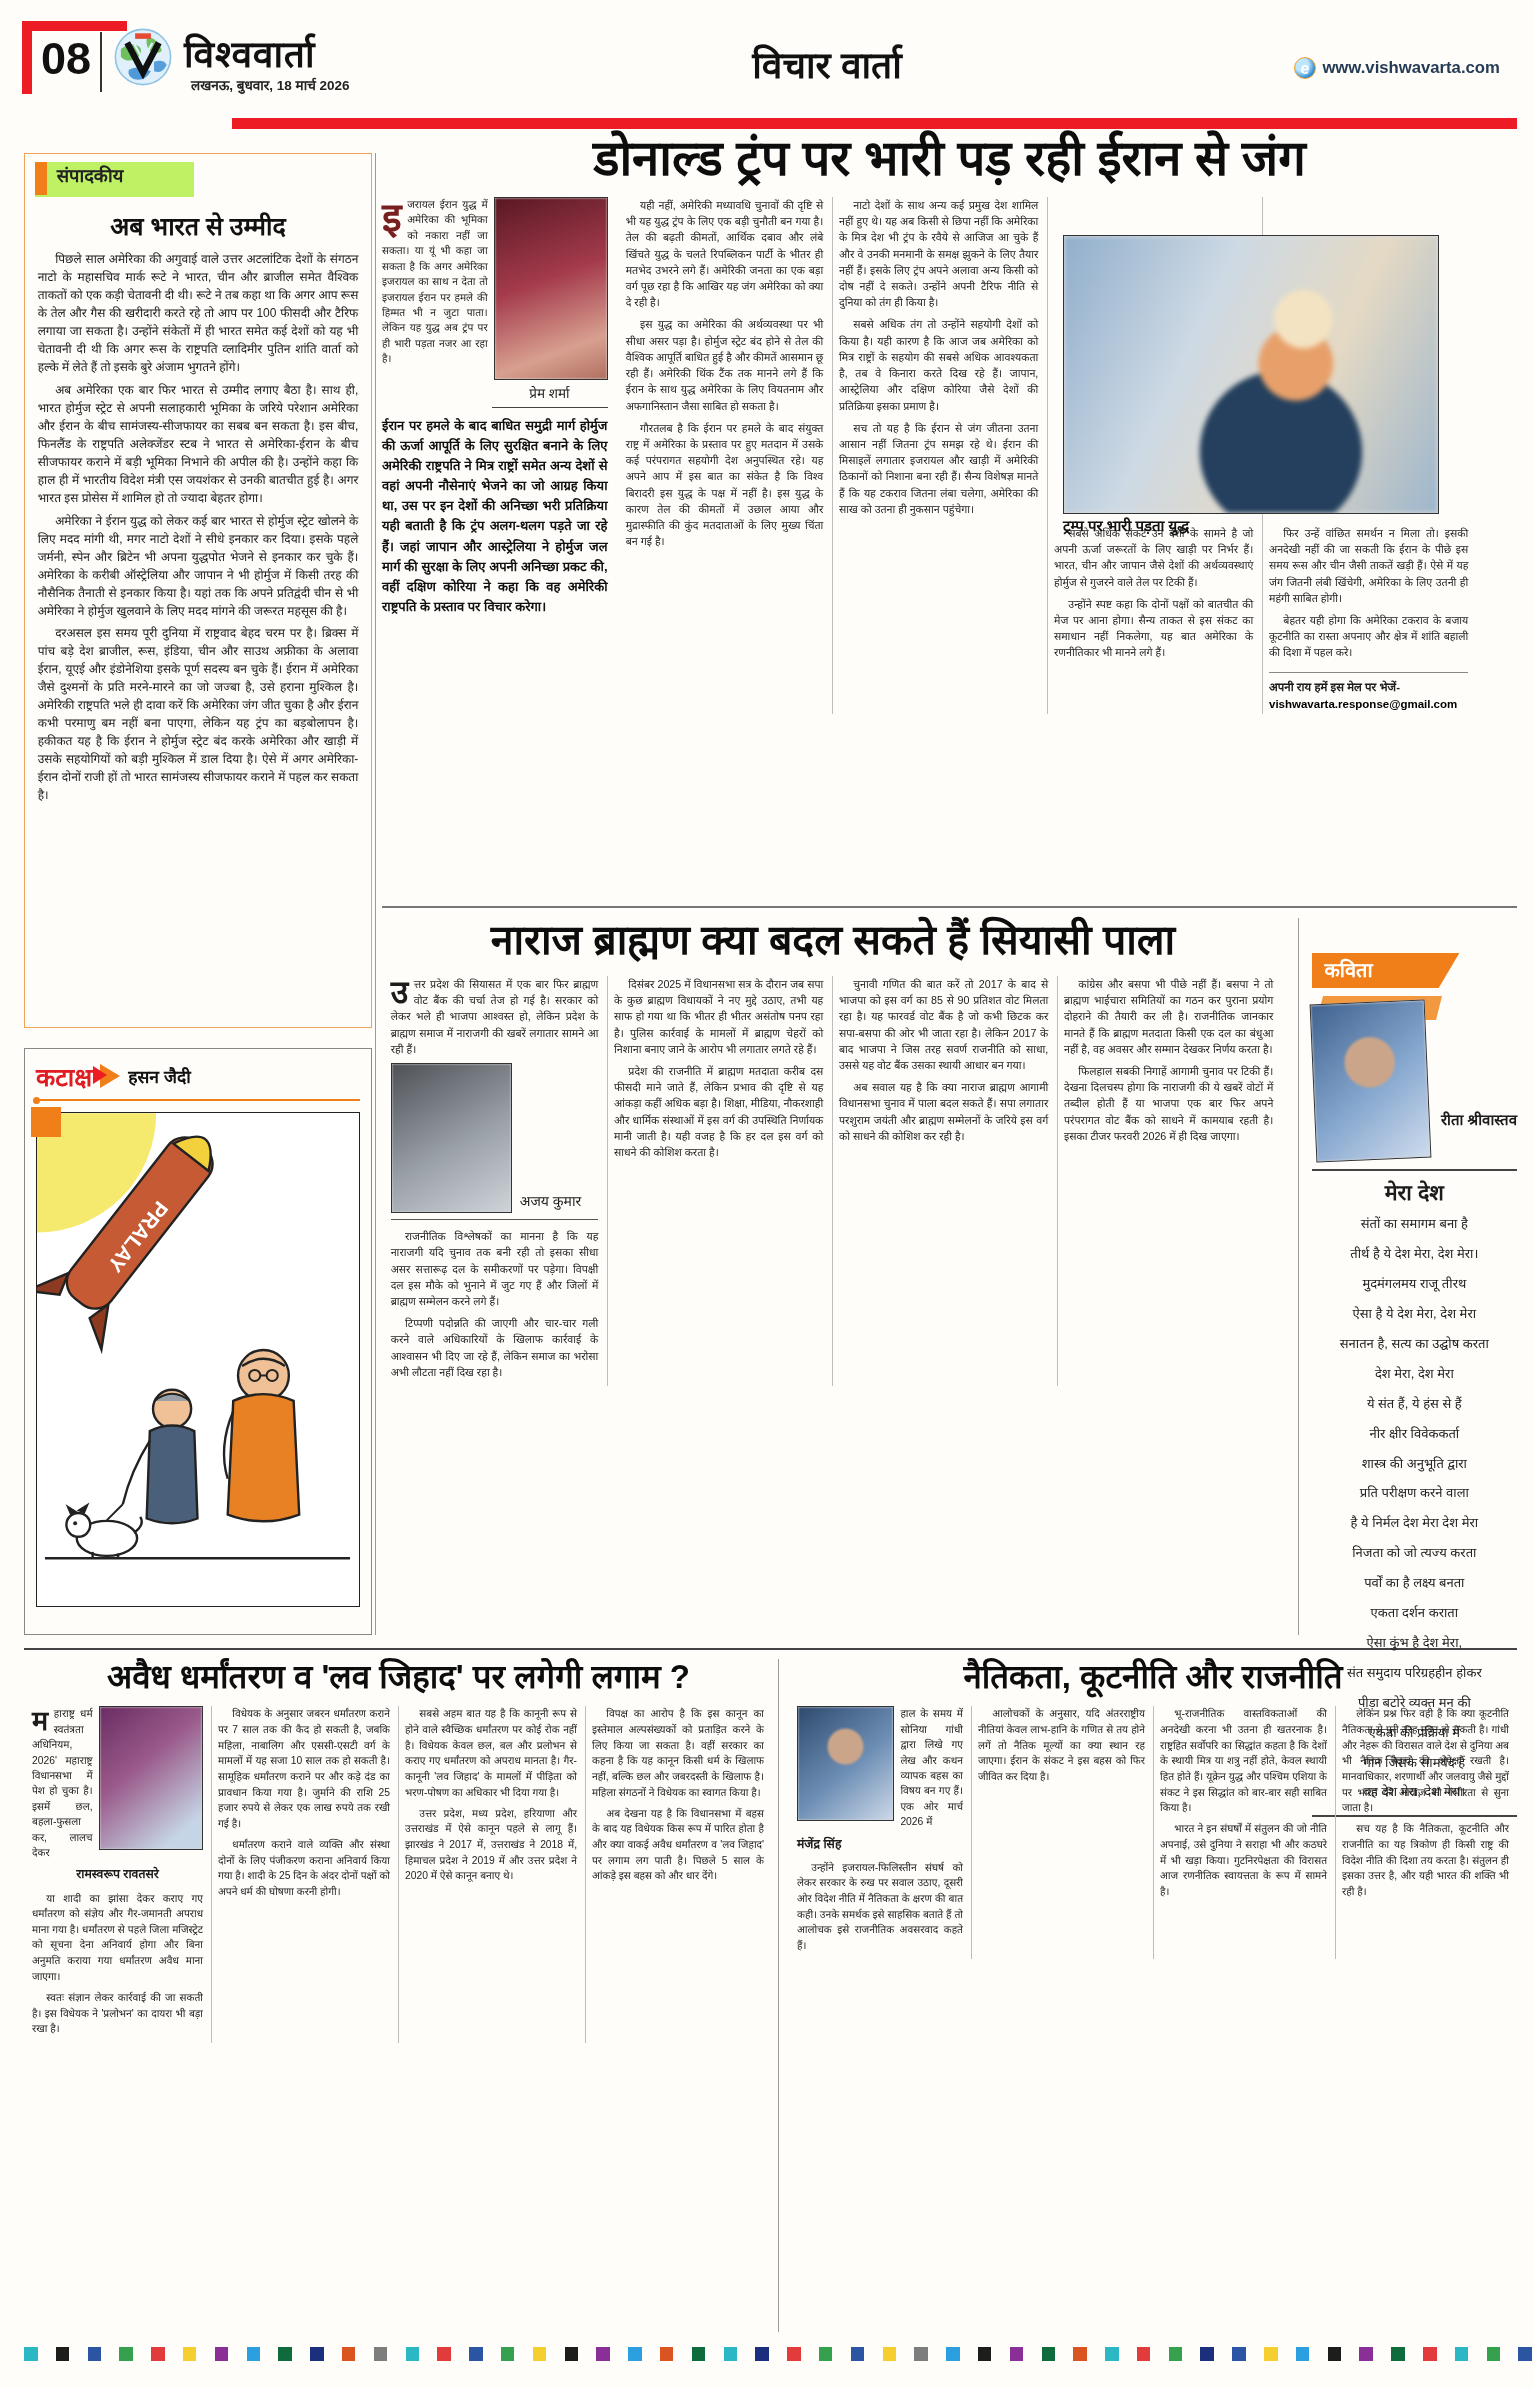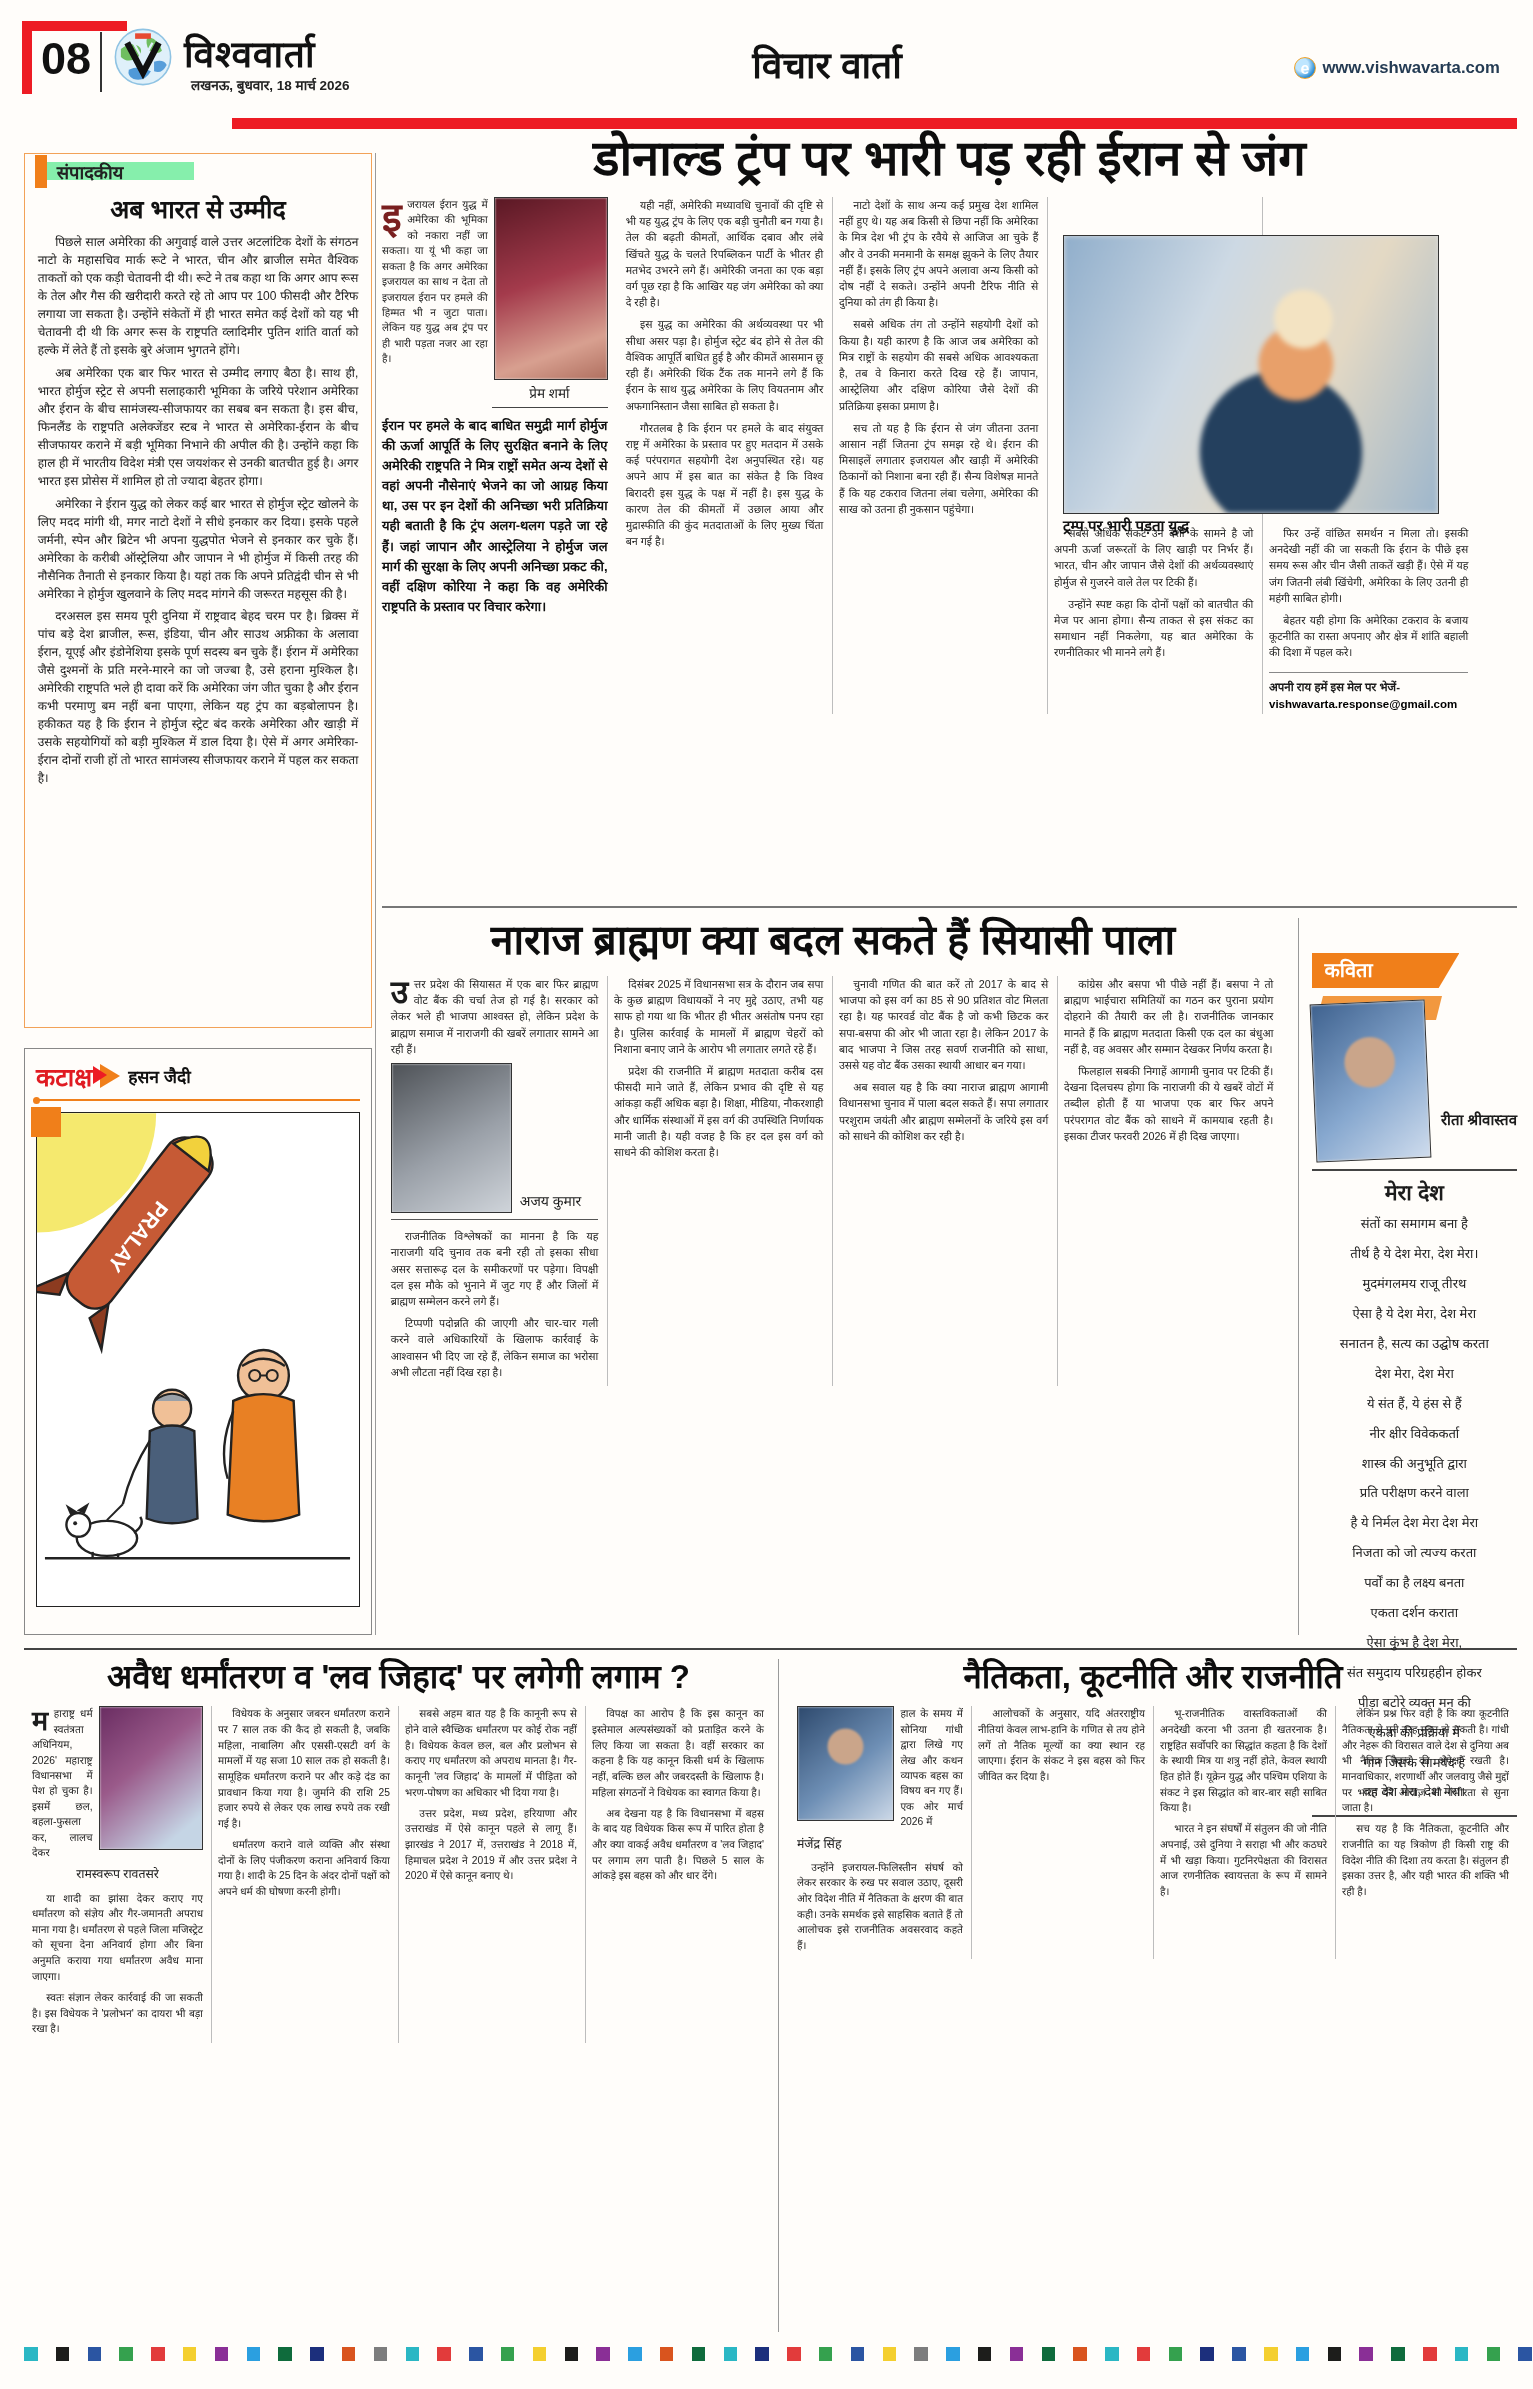--- a/index.html
+++ b/index.html
@@ -18,21 +18,21 @@
   .e-icon{display:inline-block;width:22px;height:22px;border-radius:50%;
           background:radial-gradient(circle at 35% 35%,#bfe6ff 0 35%,#2f8fd6 70%,#1266a8);
           color:#fff;font-weight:bold;font-size:16px;line-height:22px;text-align:center;
           border:1.6px solid #f0a32a;box-sizing:border-box;}
   .red-band{position:absolute;left:232px;top:118px;width:1285px;height:11px;background:#ed1c24;}
   
   .vrule{position:absolute;width:0.8px;background:#9a9a9a;}
   .hrule{position:absolute;height:1.6px;background:#555;}
   
   .editorial{position:absolute;left:24px;top:153px;width:348px;height:875px;border:1.6px solid #f2a258;box-sizing:border-box;padding:8px 12.7px;}
-  .edit-tag{display:flex;align-items:center;height:18px;background:#86efac;width:159px;position:relative;margin-left:-3.2px;}
+  .edit-tag{display:flex;align-items:flex-start;height:35px;background:#bef264;width:159px;position:relative;margin-left:-3.2px;}
   .edit-tag .sq{width:12.7px;height:33px;background:#f07f1a;margin-right:9.5px;}
   .edit-tag .lbl{font-size:18.3px;font-weight:bold;color:#222;}
   .edit-title{text-align:center;font-size:25px;font-weight:bold;margin:11px 0 8px 0;color:#111;}
   .edit-body p{font-size:12px;line-height:1.5;text-align:justify;margin:0 0 4.8px 0;text-indent:17.5px;}
   
   .kataksha{position:absolute;left:24px;top:1048px;width:348px;height:587px;border:1.6px solid #888;box-sizing:border-box;padding:9.5px 11px;}
   .kat-head{display:flex;align-items:center;gap:8px;}
   .kat-word{font-size:25px;font-weight:bold;color:#e01b22;}
   .kat-arrow{width:0;height:0;border-left:20.7px solid #f07f1a;border-top:12.7px solid transparent;border-bottom:12.7px solid transparent;position:relative;}
   .kat-arrow:after{content:"";position:absolute;left:-27px;top:-9.5px;width:0;height:0;border-left:14.3px solid #ed1c24;border-top:9.5px solid transparent;border-bottom:9.5px solid transparent;}
@@ -99,21 +99,21 @@
   .bl-art{position:absolute;left:24px;top:1659px;width:749px;}
   .br-art{position:absolute;left:789px;top:1659px;width:728px;}
   .bl-art .headline,.br-art .headline{font-size:33px;}
   .bl-art .cols,.br-art .cols{margin-top:11px;}
   .bcol{width:187px;padding:0 8px;box-sizing:border-box;font-size:10.3px;}
   .bcol2{width:182px;padding:0 8px;box-sizing:border-box;font-size:10.3px;}
   .side-row{display:flex;gap:6.4px;margin-bottom:4.8px;}
   .side-text{font-size:10.3px;line-height:1.5;text-align:justify;}
   .bl-photo{width:102px;height:142px;flex:none;}
   .br-photo{width:95px;height:113px;flex:none;}
-  .bname{font-size:12.3px;font-weight:normal;margin:1.6px 0 6.4px 0;}
+  .bname{font-size:12.3px;font-weight:bold;margin:1.6px 0 6.4px 0;}
   
   .footer-squares{position:absolute;left:24px;top:2347px;width:1493px;display:flex;gap:18.3px;}
   .footer-squares .sq{width:13.5px;height:13.5px;flex:none;}
 </style>
 </head>
 <body>
 
 <div class="page">
 
   <div class="bracket-top"></div>

